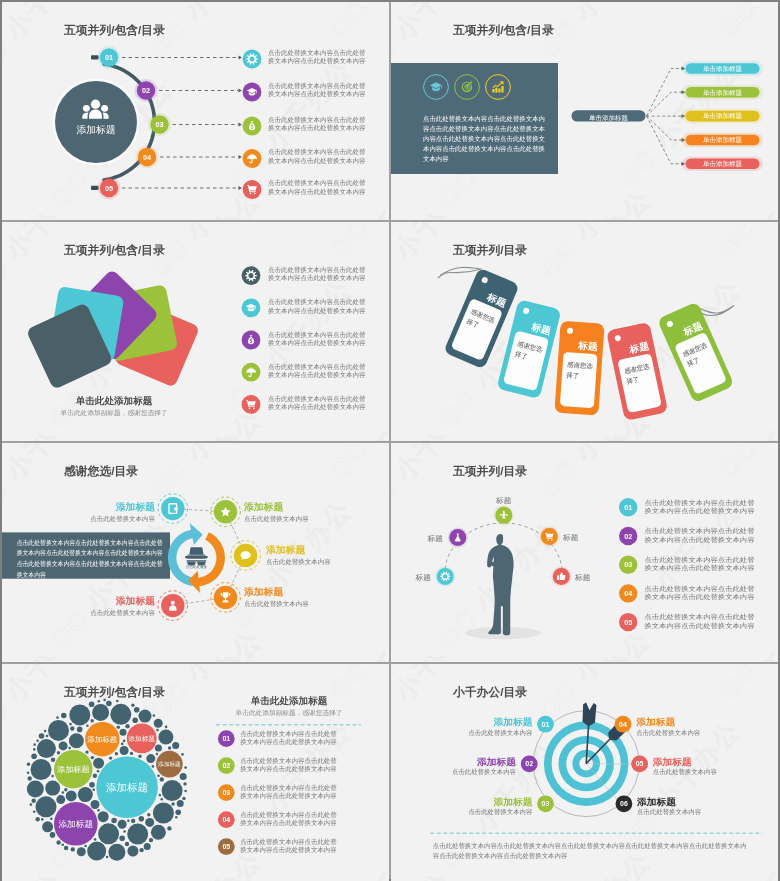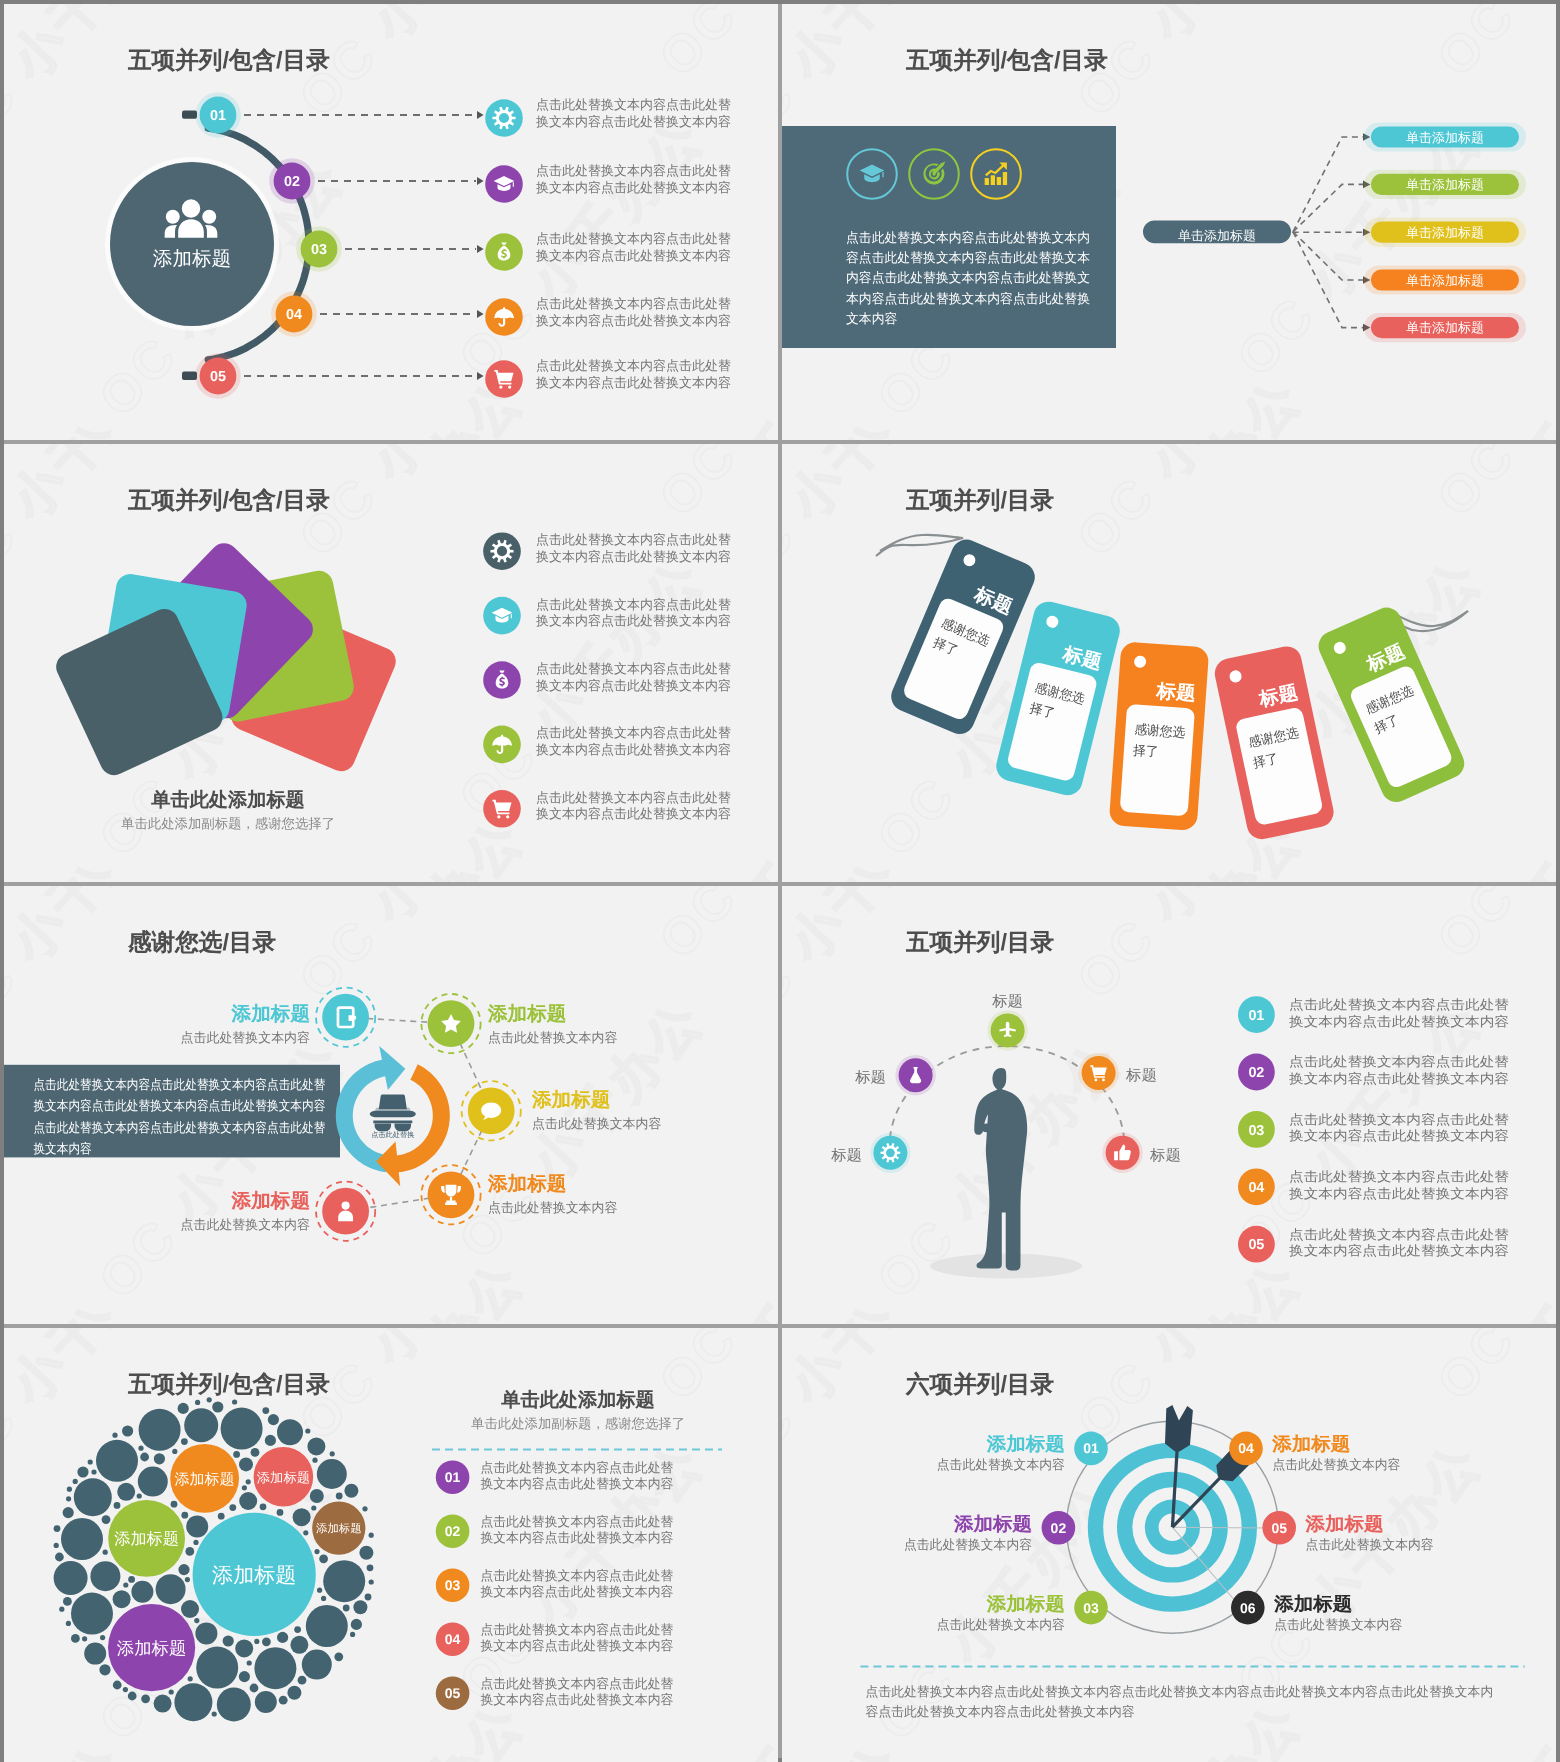--- a/index.html
+++ b/index.html
@@ -587,21 +587,21 @@
       <div class="wmwrap">
         <div class="wmtxt" style="left:-40px;top:60px;">OC 小千办公</div>
         <div class="wmtxt" style="left:140px;top:40px;">OC 小千办公</div>
         <div class="wmtxt" style="left:320px;top:20px;">OC 小千办公</div>
         <div class="wmtxt" style="left:40px;top:190px;">OC 小千办公</div>
         <div class="wmtxt" style="left:220px;top:170px;">OC 小千办公</div>
         <div class="wmtxt" style="left:130px;top:300px;">OC 小千办公</div>
         <div class="wmtxt" style="left:310px;top:280px;">OC 小千办公</div>
         <div class="wmtxt" style="left:-70px;top:320px;">OC 小千办公</div>
       </div>
-      <div class="stitle">六项并列/目录</div>
+      <div class="stitle">小千办公/目录</div>
       <svg class="layer" viewBox="0 0 387 219">
         <circle cx="195.2" cy="99.6" r="53" fill="none" stroke="#9aa0a3" stroke-width="0.7"></circle>
         <circle cx="195.2" cy="99.6" r="42.3" fill="#4ec2d4"></circle>
         <circle cx="195.2" cy="99.6" r="34.6" fill="#f2f2f2"></circle>
         <circle cx="195.2" cy="99.6" r="27.7" fill="#4ec2d4"></circle>
         <circle cx="195.2" cy="99.6" r="20.0" fill="#f2f2f2"></circle>
         <circle cx="195.2" cy="99.6" r="13.8" fill="#4ec2d4"></circle>
         <circle cx="195.2" cy="99.6" r="6.9" fill="#f2f2f2"></circle>
         <line x1="195.2" y1="99.6" x2="243" y2="100" stroke="#b9bfc2" stroke-width="0.55"></line>
         <line x1="195.2" y1="99.6" x2="227" y2="137" stroke="#b9bfc2" stroke-width="0.55"></line>

